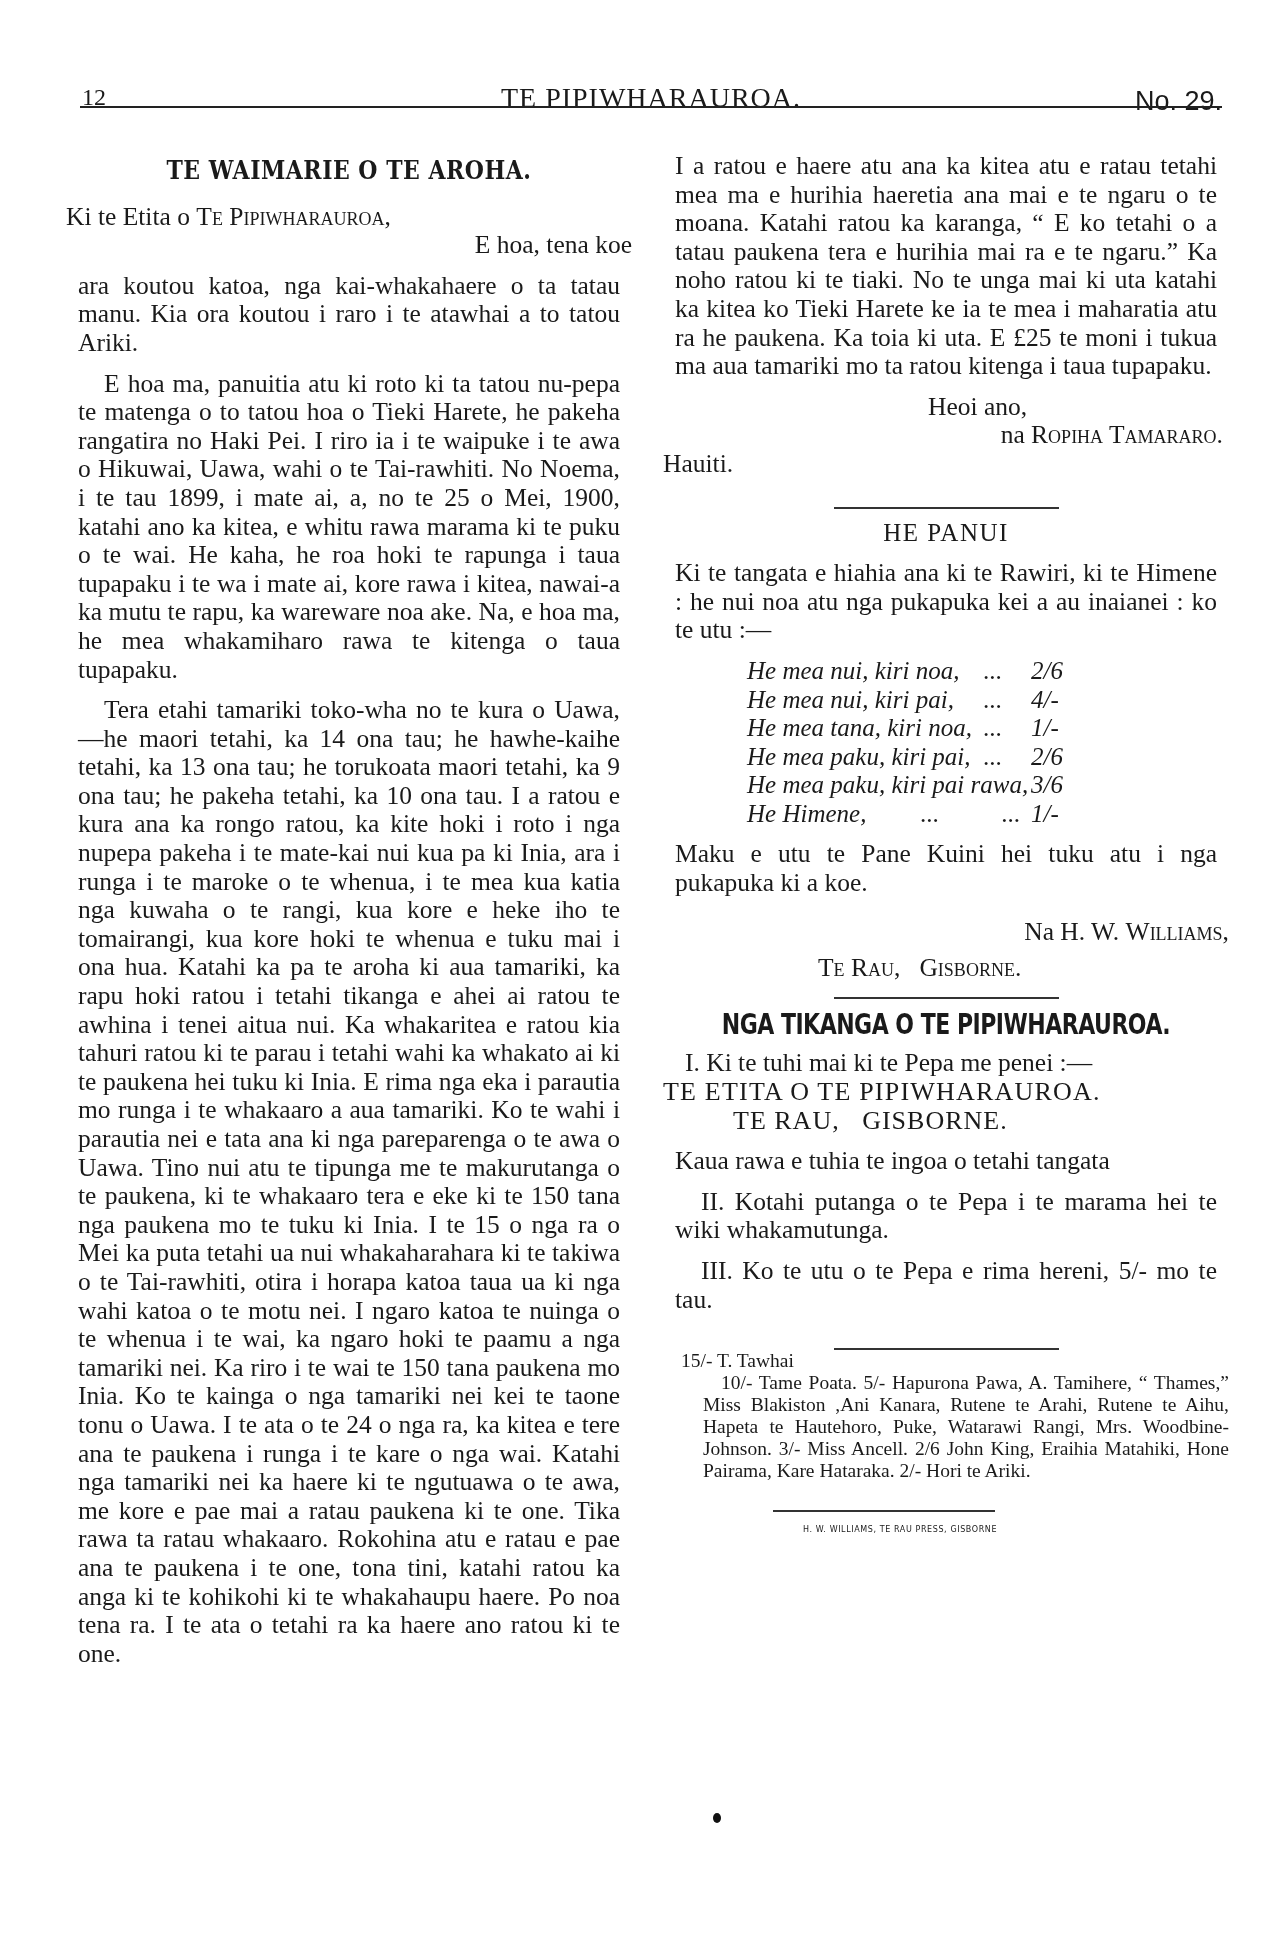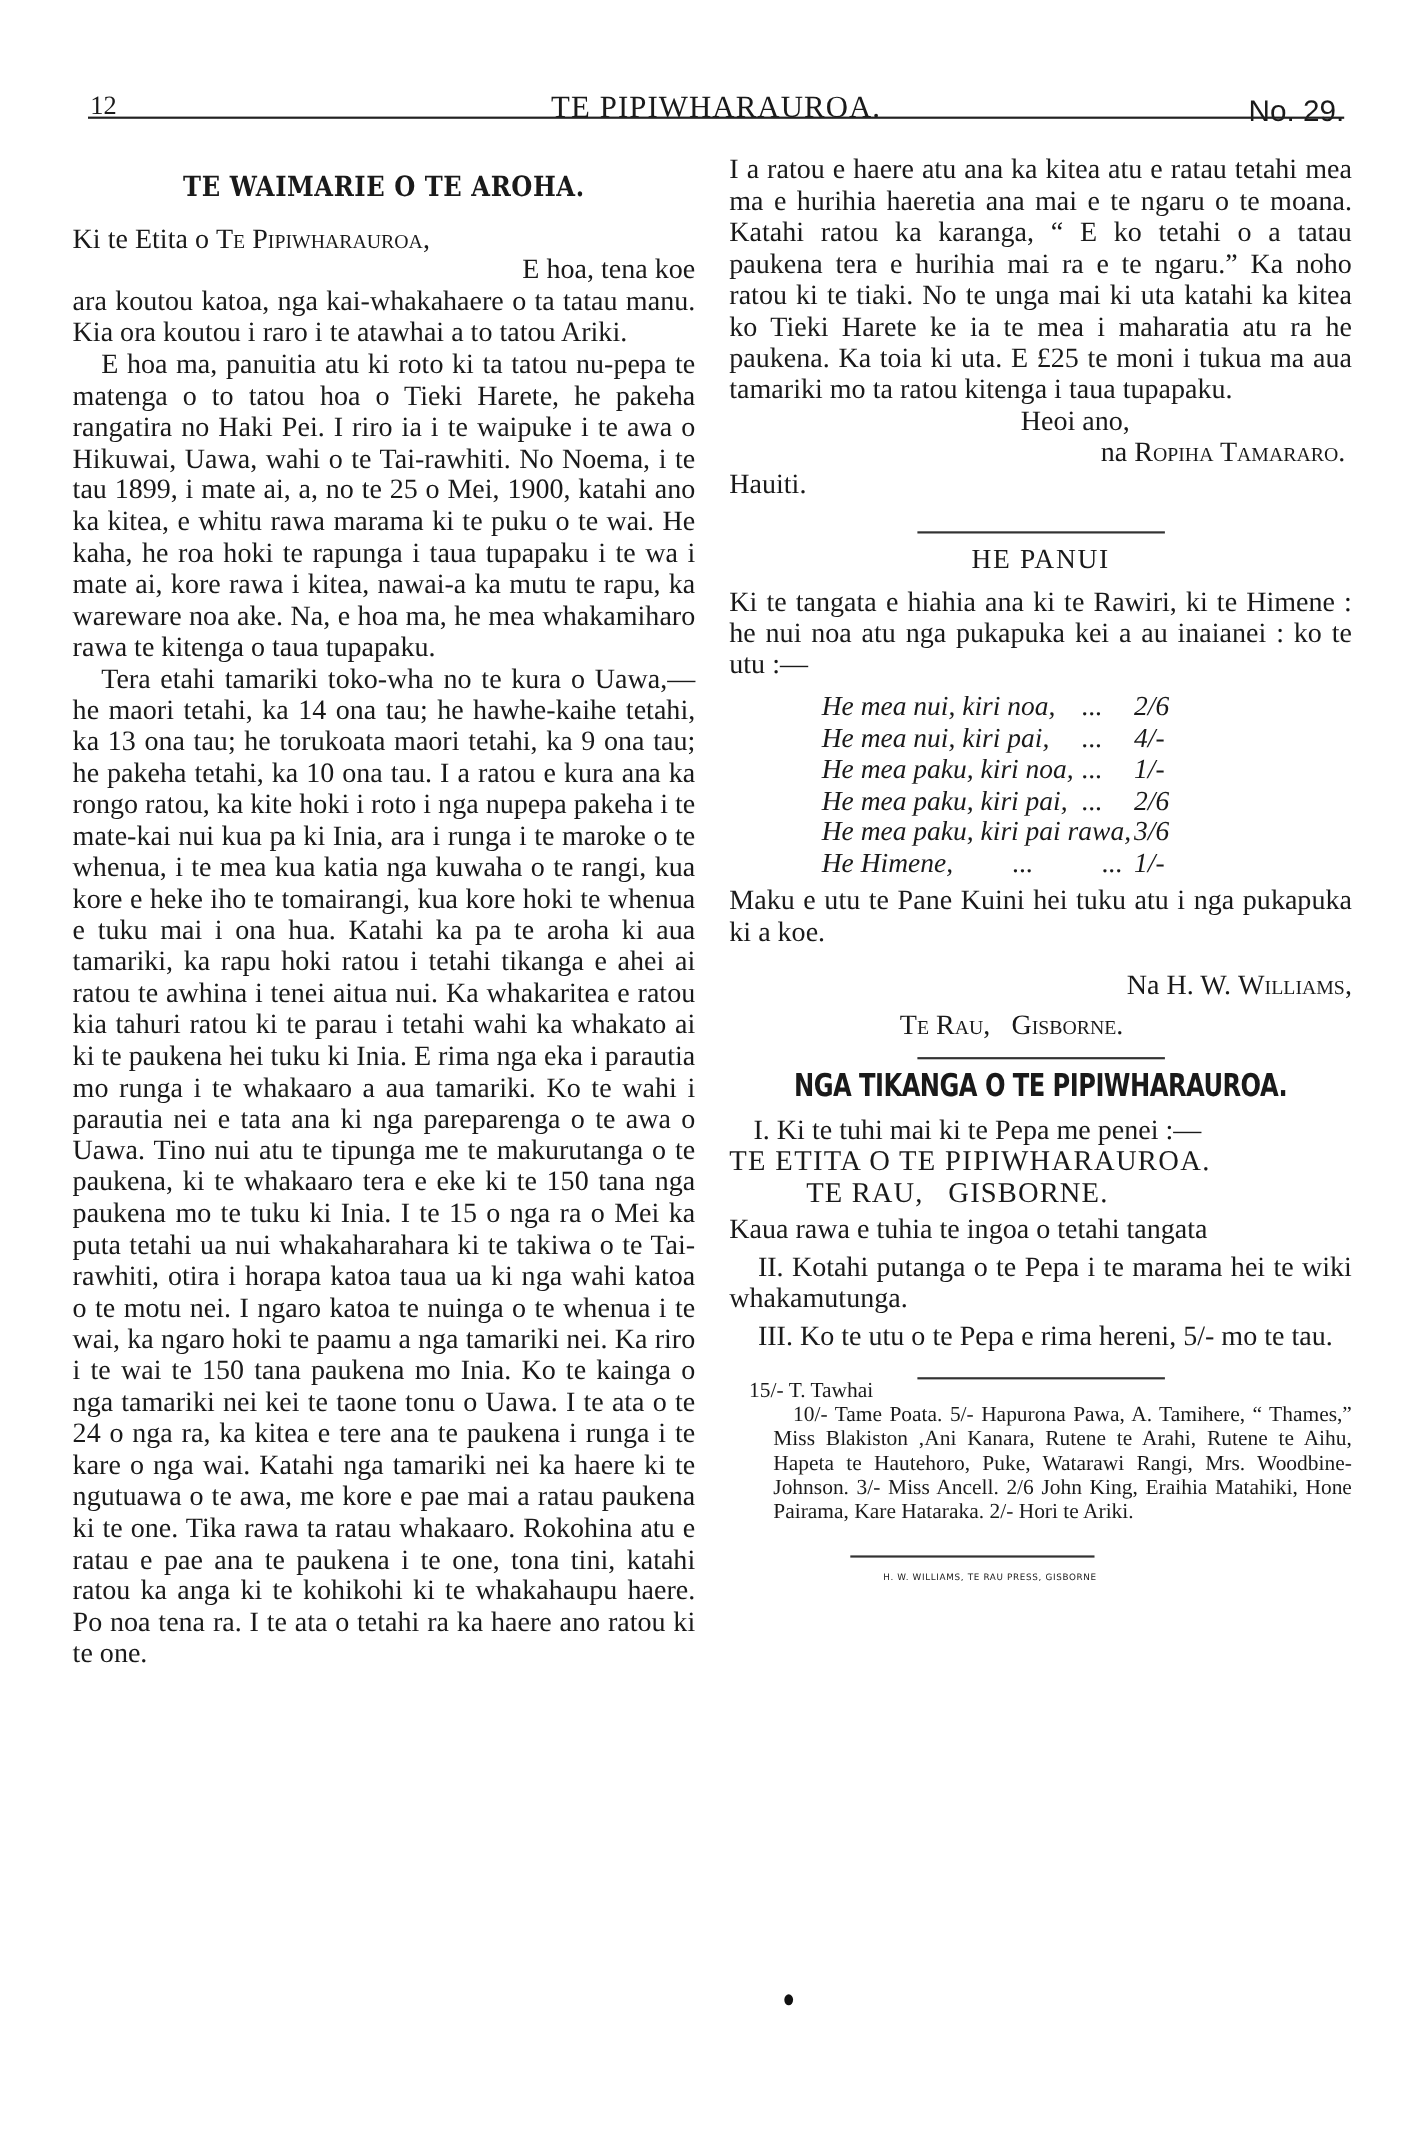--- a/index.html
+++ b/index.html
@@ -17,21 +17,21 @@
   .rh-rule { top: 34px; }
 
   .col { position: absolute; font-family: "Liberation Serif", serif; font-size: 25.5px; line-height: 28.6px; }
   .col-left  { left: 66px; top: 140px; width: 566px; }
   .col-right { left: 663px; top: 140px; width: 566px; }
 
   .head-bold { font-family: "DejaVu Serif", serif; font-weight: bold; font-size: 22px; text-align: center;
                letter-spacing: 0.5px; margin: 16px 0 18px 0; transform: scaleY(1.15); }
   .salutation { margin: 0; }
   .salutation-right { text-align: right; margin: 0; }
-  p.just { margin: 0; text-align: justify; text-align-last: left; }
+  p.just { margin: 12px; text-align: justify; text-align-last: left; }
   p.indent { text-indent: 26px; }
   .sc { font-variant: small-caps; }
 
   .sign-row { position: relative; height: 28.6px; }
   .sign-a { position: absolute; left: 265px; top: 0; }
   .sign-b { position: absolute; right: 6px; top: 0; }
   .sign-place { position: absolute; left: 0; top: 0; }
 
   .divider { height: 2px; background: #333; margin: 0 auto; width: 225px; }
   .sec-title { text-align: center; font-size: 25px; letter-spacing: 1.5px; margin: 10px 0 10px 0; }
@@ -105,21 +105,21 @@
         <span class="price-item">He mea nui, kiri noa,</span>
         <span class="price-dots">...</span>
         <span class="price-val">2/6</span>
       </div>
       <div class="price-row">
         <span class="price-item">He mea nui, kiri pai,</span>
         <span class="price-dots">...</span>
         <span class="price-val">4/-</span>
       </div>
       <div class="price-row">
-        <span class="price-item">He mea paku, kiri noa,</span>
+        <span class="price-item">He mea tana, kiri noa,</span>
         <span class="price-dots">...</span>
         <span class="price-val">1/-</span>
       </div>
       <div class="price-row">
         <span class="price-item">He mea paku, kiri pai,</span>
         <span class="price-dots">...</span>
         <span class="price-val">2/6</span>
       </div>
       <div class="price-row">
         <span class="price-item">He mea paku, kiri pai rawa,</span>

